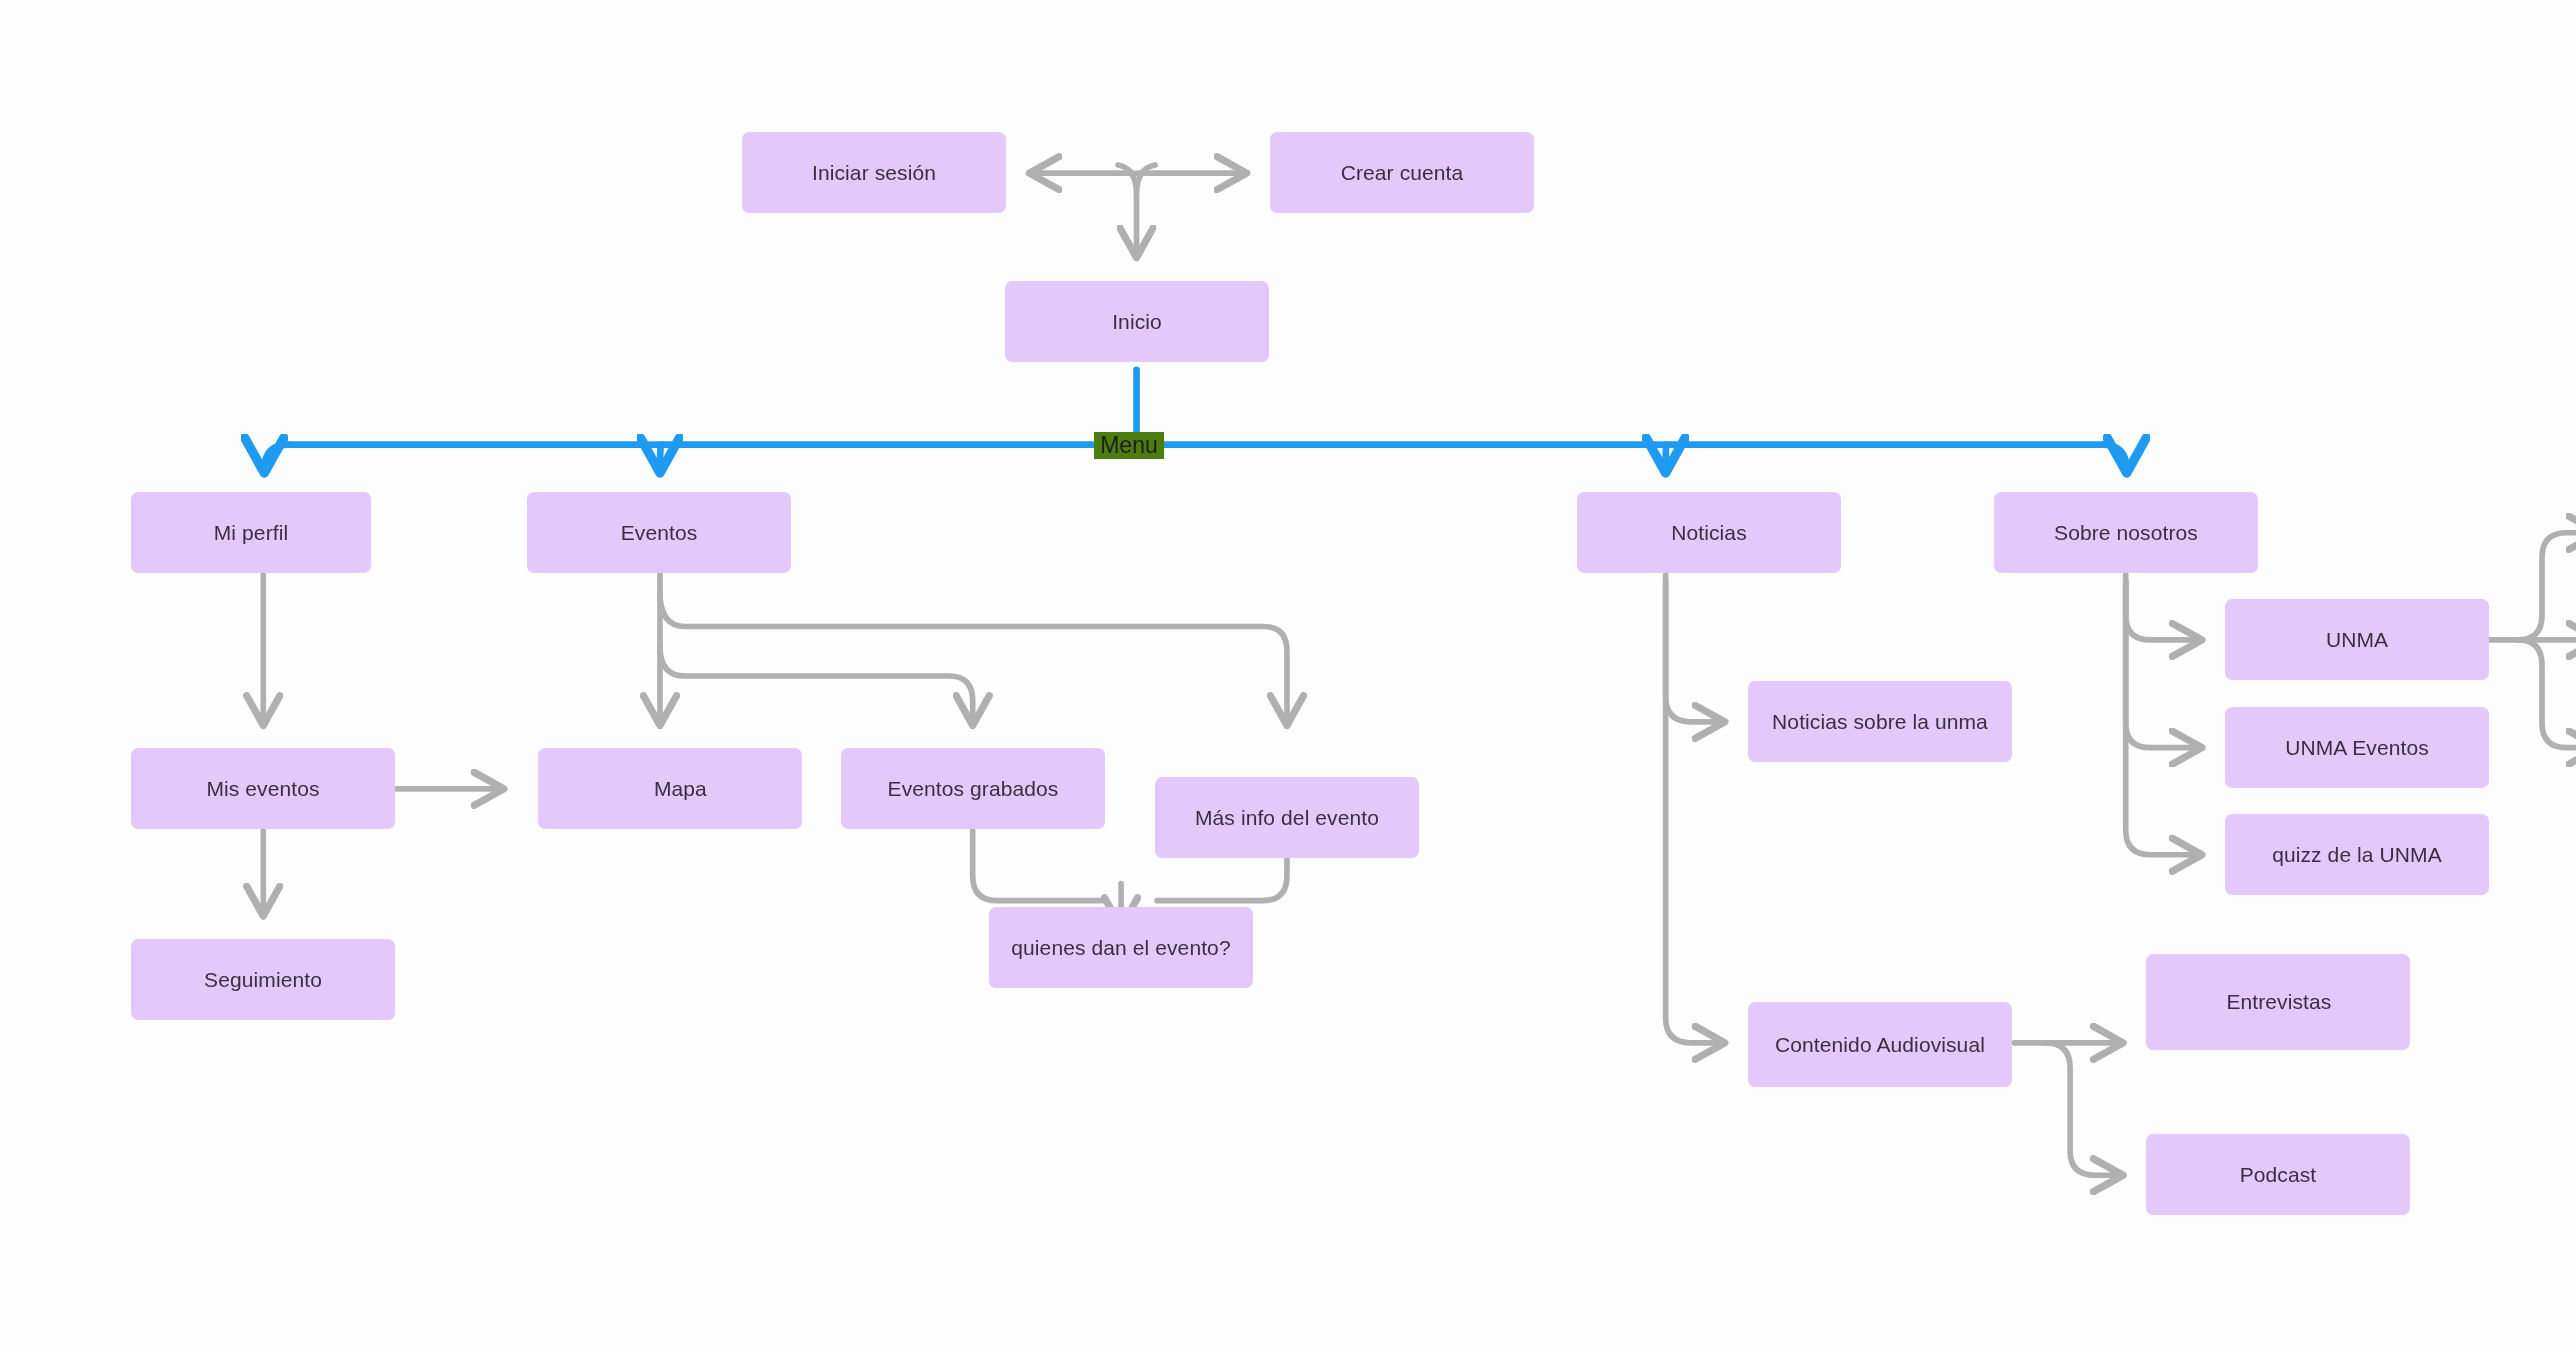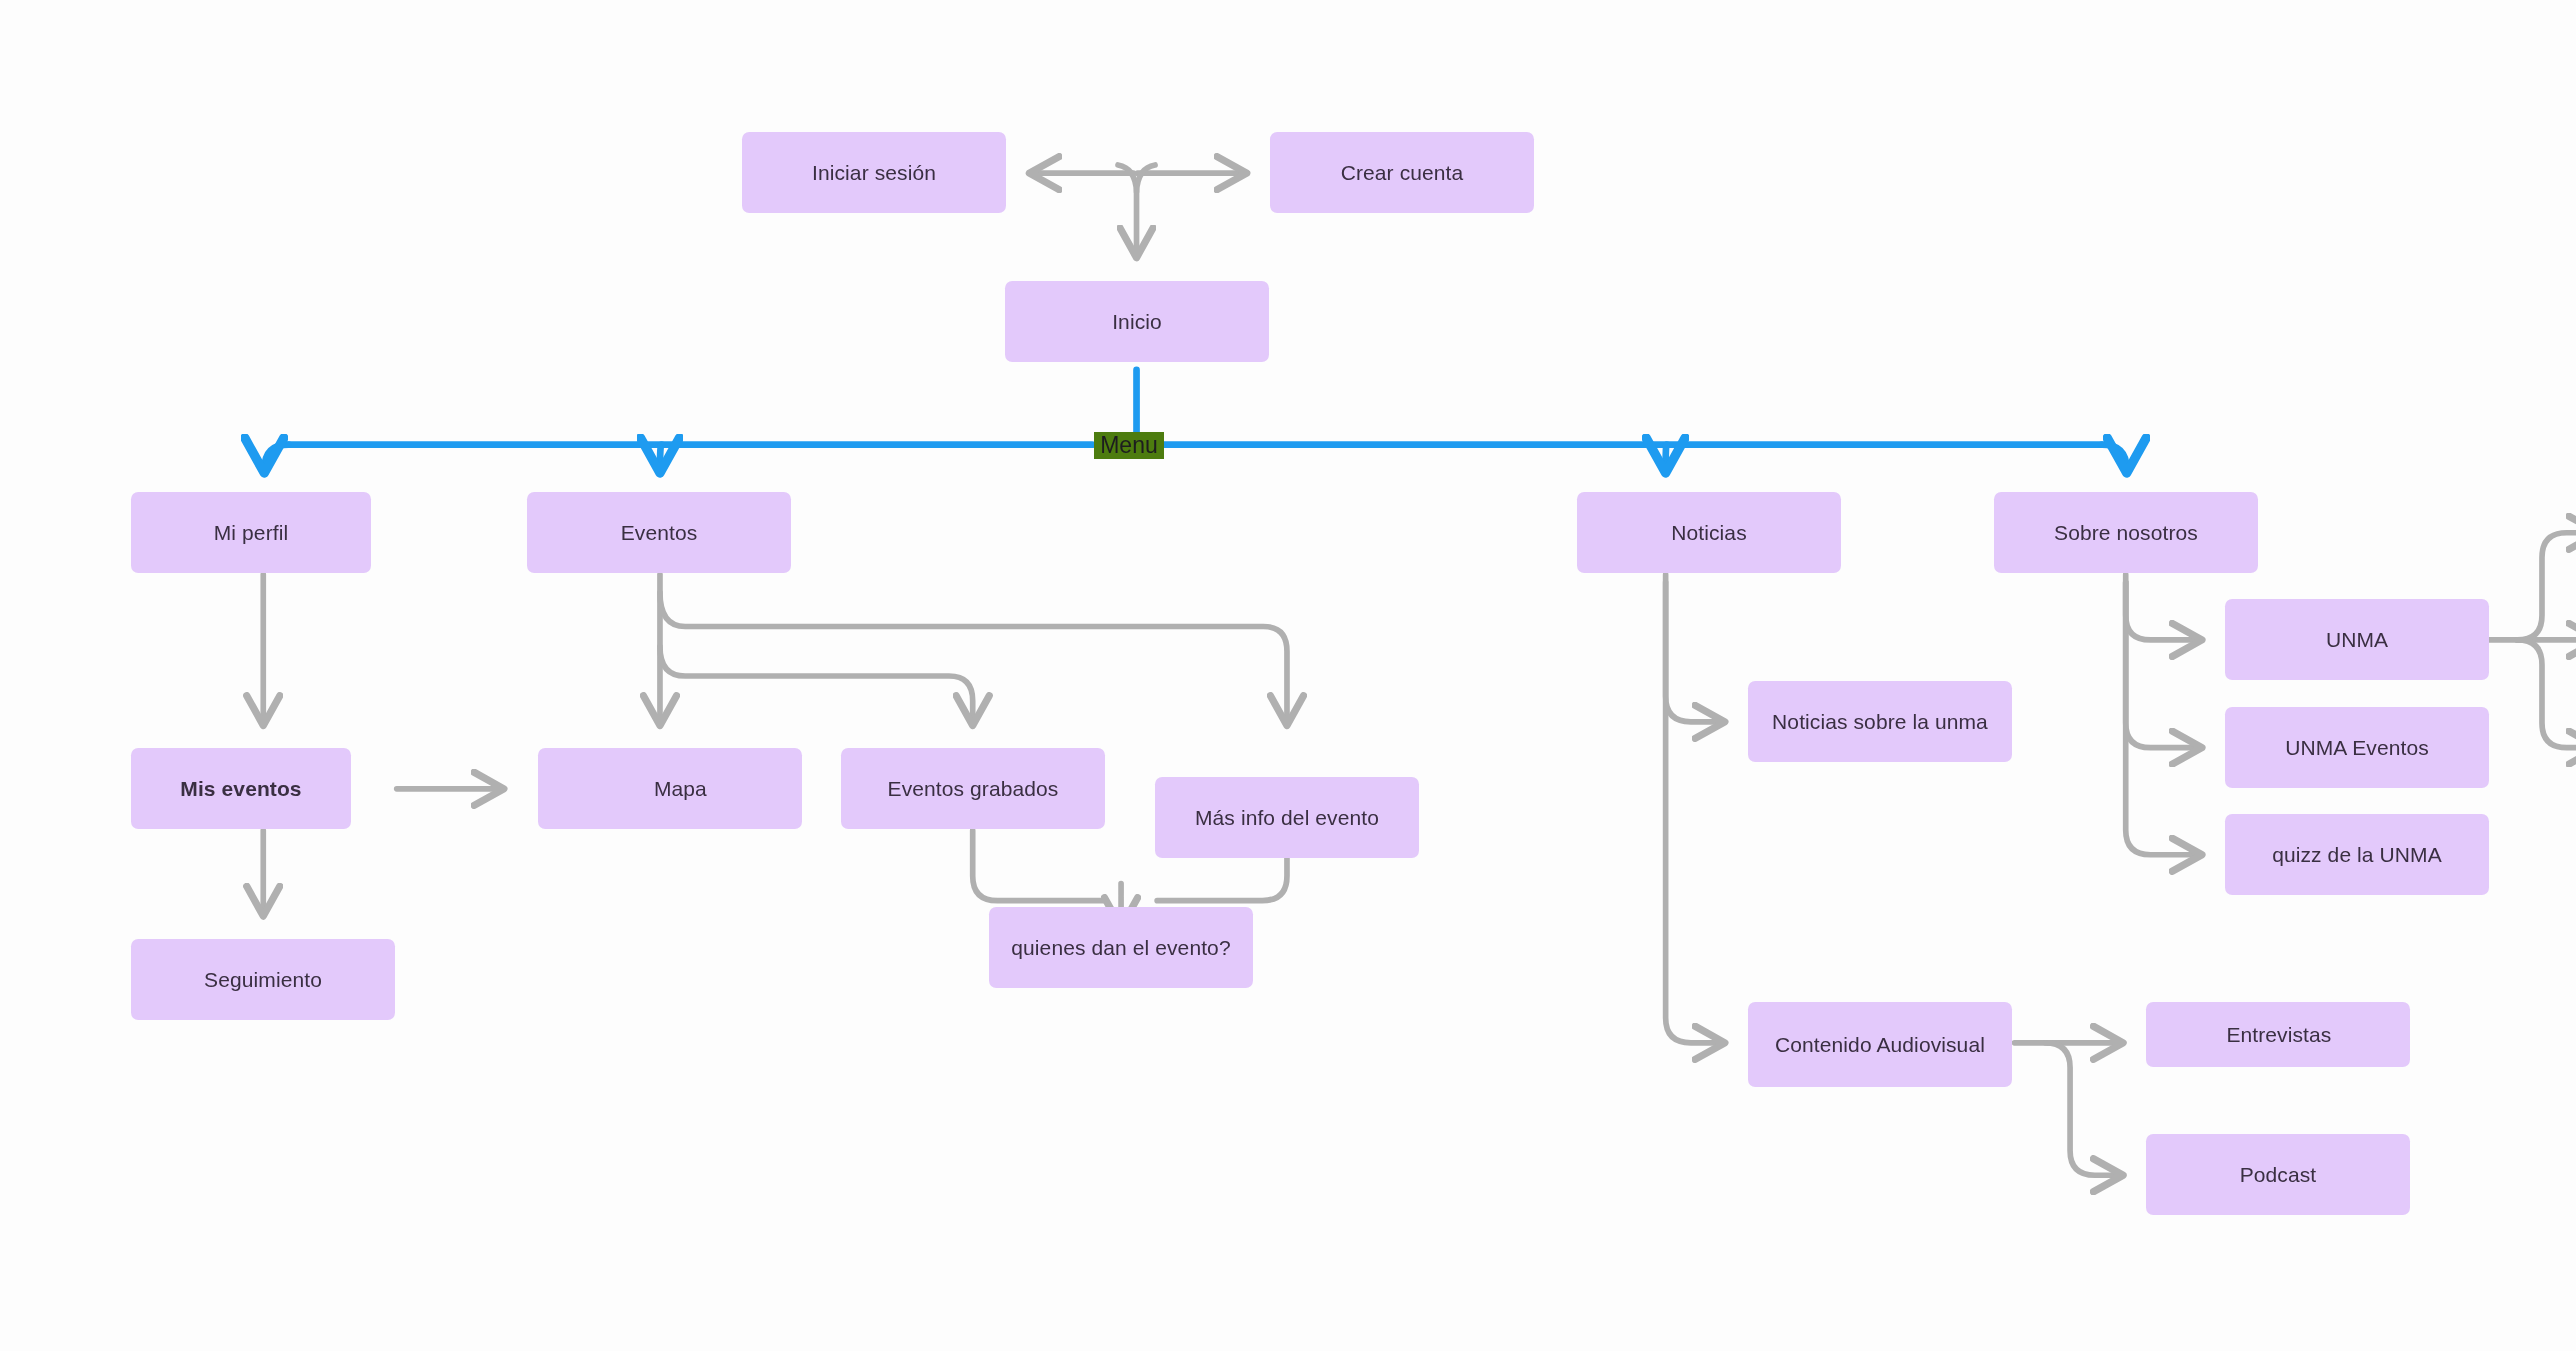--- a/index.html
+++ b/index.html
@@ -152,21 +152,21 @@
       <span>UNMA</span>
     </div>
 
   <div class="node" style="left:1748px;top:681px;width:264px;height:81px;">
       <span>Noticias sobre la unma</span>
     </div>
   <div class="node" style="left:2225px;top:707px;width:264px;height:81px;">
       <span>UNMA Eventos</span>
     </div>
 
-  <div class="node" style="left:131px;top:748px;width:220px;height:81px;font-weight:bold;">
+  <div class="node" style="left:131px;top:748px;width:264px;height:81px;">
       <span>Mis eventos</span>
     </div>
   <div class="node" style="left:538px;top:748px;width:264px;height:81px;padding-left:28px;">
       <span>Mapa</span>
     </div>
   <div class="node" style="left:841px;top:748px;width:264px;height:81px;">
       <span>Eventos grabados</span>
     </div>
   <div class="node" style="left:1155px;top:748px;width:264px;height:81px;margin-top:29px;">
       <span>Más info del evento</span>
@@ -176,21 +176,21 @@
     </div>
   <div class="node" style="left:131px;top:939px;width:264px;height:81px;">
       <span>Seguimiento</span>
     </div>
   <div class="node" style="left:989px;top:907px;width:264px;height:81px;">
       <span>quienes dan el evento?</span>
     </div>
   <div class="node" style="left:1748px;top:1002px;width:264px;height:85px;">
       <span>Contenido Audiovisual</span>
     </div>
-  <div class="node" style="left:2146px;top:1002px;width:264px;height:65px;padding-left:9px;">
+  <div class="node" style="left:2146px;top:954px;width:264px;height:96px;padding-left:9px;">
       <span>Entrevistas</span>
     </div>
   <div class="node" style="left:2146px;top:1134px;width:264px;height:81px;">
       <span>Podcast</span>
     </div>
 
 </div>
 
 
 </body></html>

